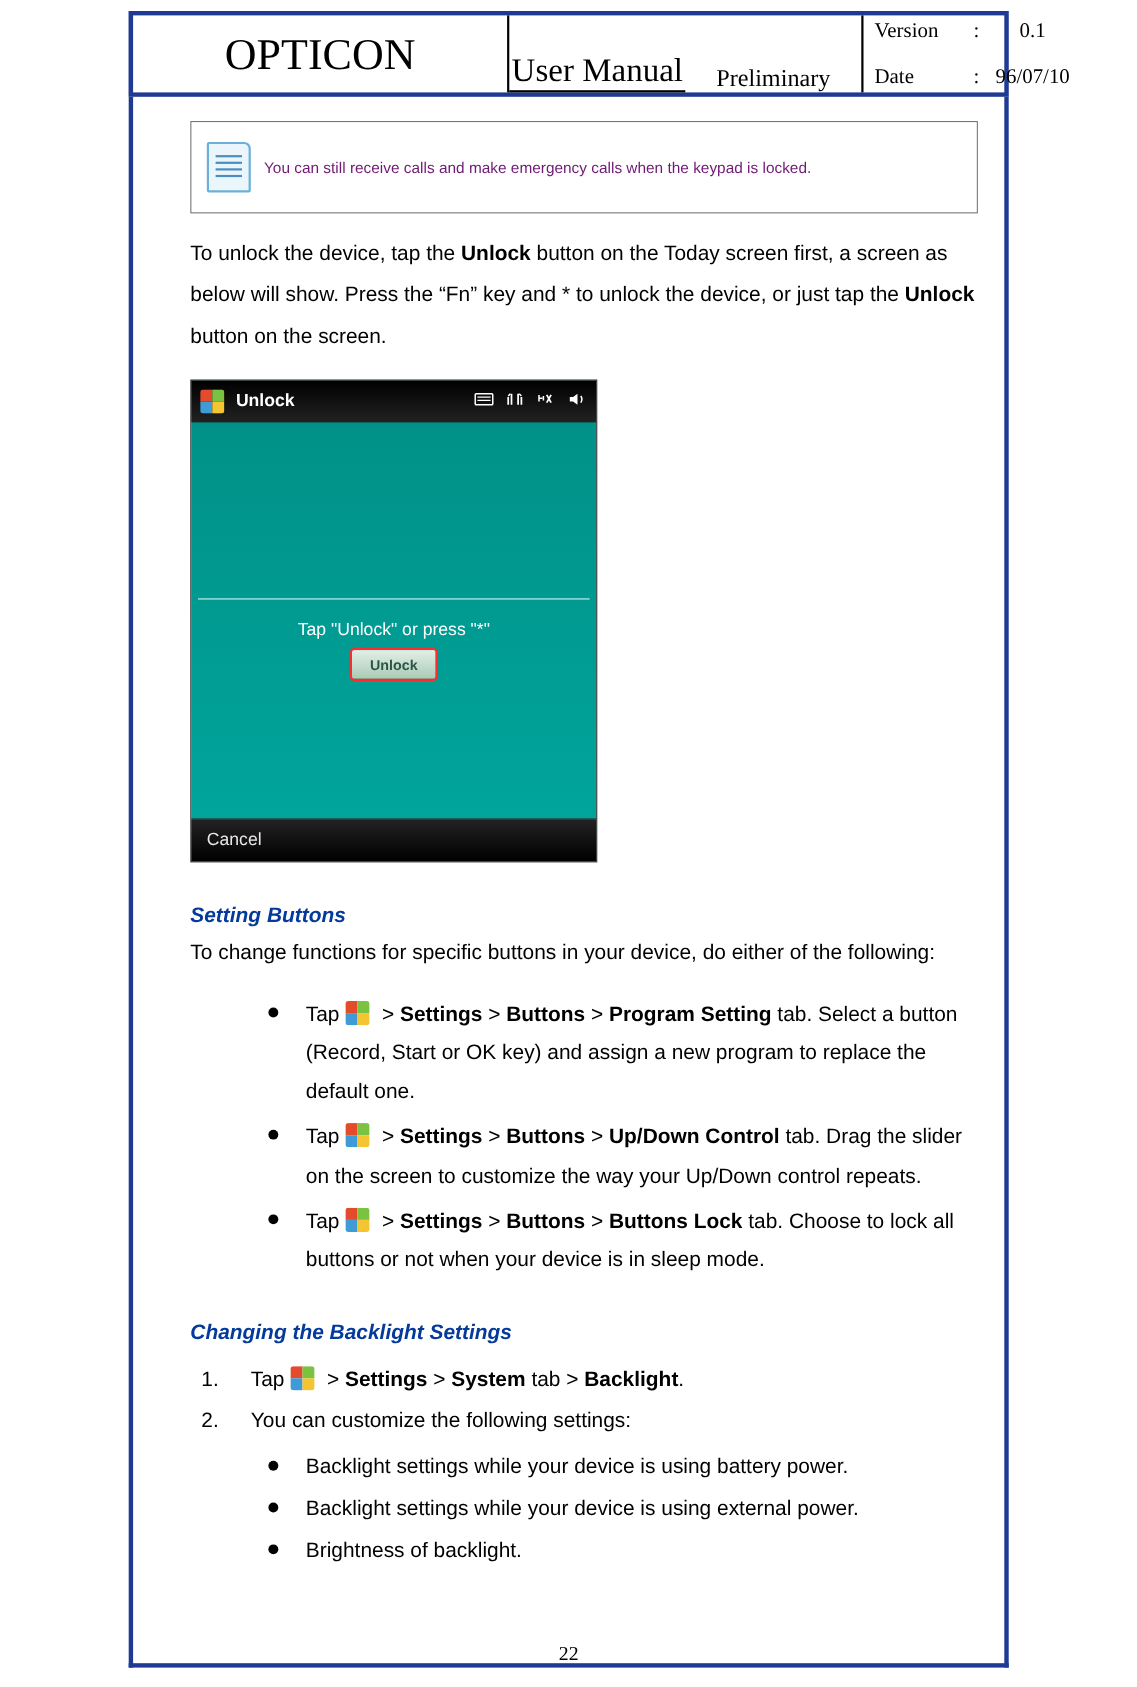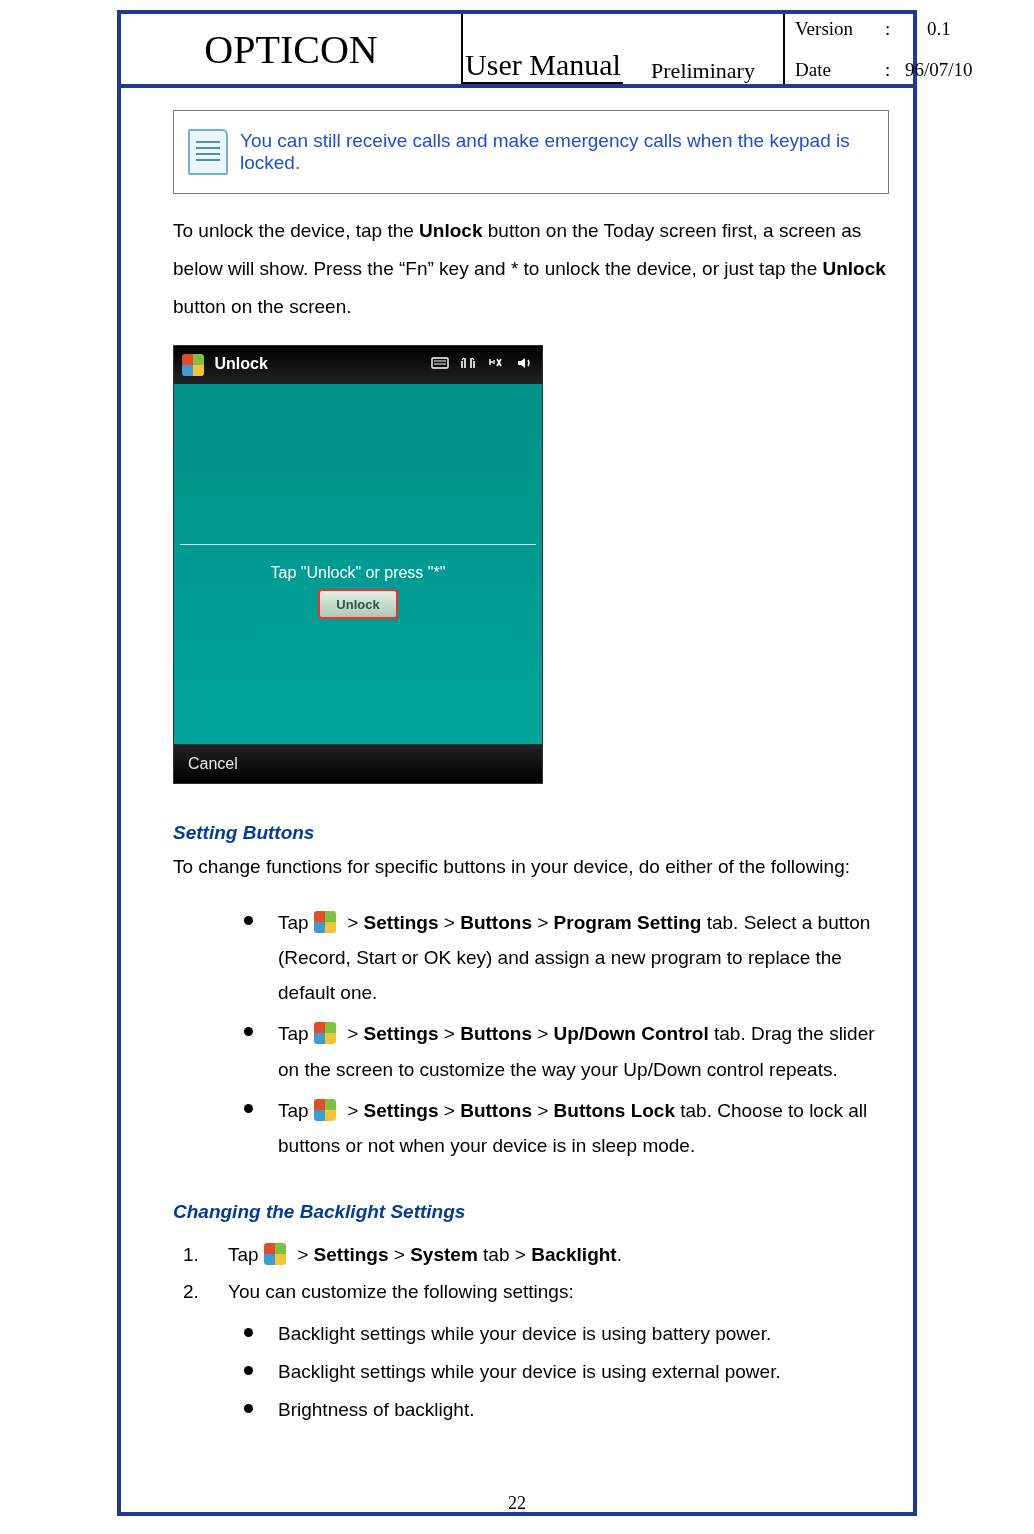--- a/index.html
+++ b/index.html
@@ -16,21 +16,21 @@
   .hdr-mid-bot span{font-family:"Times New Roman",serif;font-size:22px;}
   .hdr-right{flex:1;display:flex;flex-direction:column;font-family:"Times New Roman",serif;font-size:19px;gap:12px;}
   .hdr-row{flex:1;display:flex;align-items:center;}
   .hdr-row .lbl{width:90px;padding-left:10px;}
   .hdr-row .colon{width:20px;}
   .hdr-row .val{flex:1;text-align:center;}
   .content{position:absolute;left:68px;right:40px;top:110px;bottom:60px;}
   .note-box{border:1px solid #777;padding:18px 14px 18px 14px;display:flex;align-items:center;gap:12px;}
   .note-icon{width:36px;height:42px;border:2px solid #6bb0d8;border-radius:2px 6px 2px 2px;background:#eaf6fc;position:relative;flex:0 0 auto;}
   .note-icon::before{content:"";position:absolute;left:6px;top:10px;right:6px;height:2px;background:#4c8fbf;box-shadow:0 6px 0 #4c8fbf,0 12px 0 #4c8fbf,0 18px 0 #4c8fbf;}
-  .note-text{color:#1d4ed8;font-size:19px;}
+  .note-text{color:#701a75;font-size:14px;text-align:right;}
   .para{font-size:19px;line-height:2;margin-top:18px;}
   .bold{font-weight:bold;}
   .shot{width:368px;margin-top:4px;border:1px solid #2f2f2f;background:linear-gradient(#008f86,#00a79e);}
   .shot-top{height:38px;background:linear-gradient(#000,#222);display:flex;align-items:center;justify-content:space-between;padding:0 8px;color:#fff;font-size:16px;}
   .flag{display:inline-flex;width:22px;height:22px;flex-wrap:wrap;border-radius:3px;overflow:hidden;margin-right:6px;vertical-align:middle;}
   .flag span{width:50%;height:50%;}
   .flag .r{background:#e34b2a;}
   .flag .g{background:#7cc242;}
   .flag .b{background:#3e9bd6;}
   .flag .y{background:#f5c431;}

